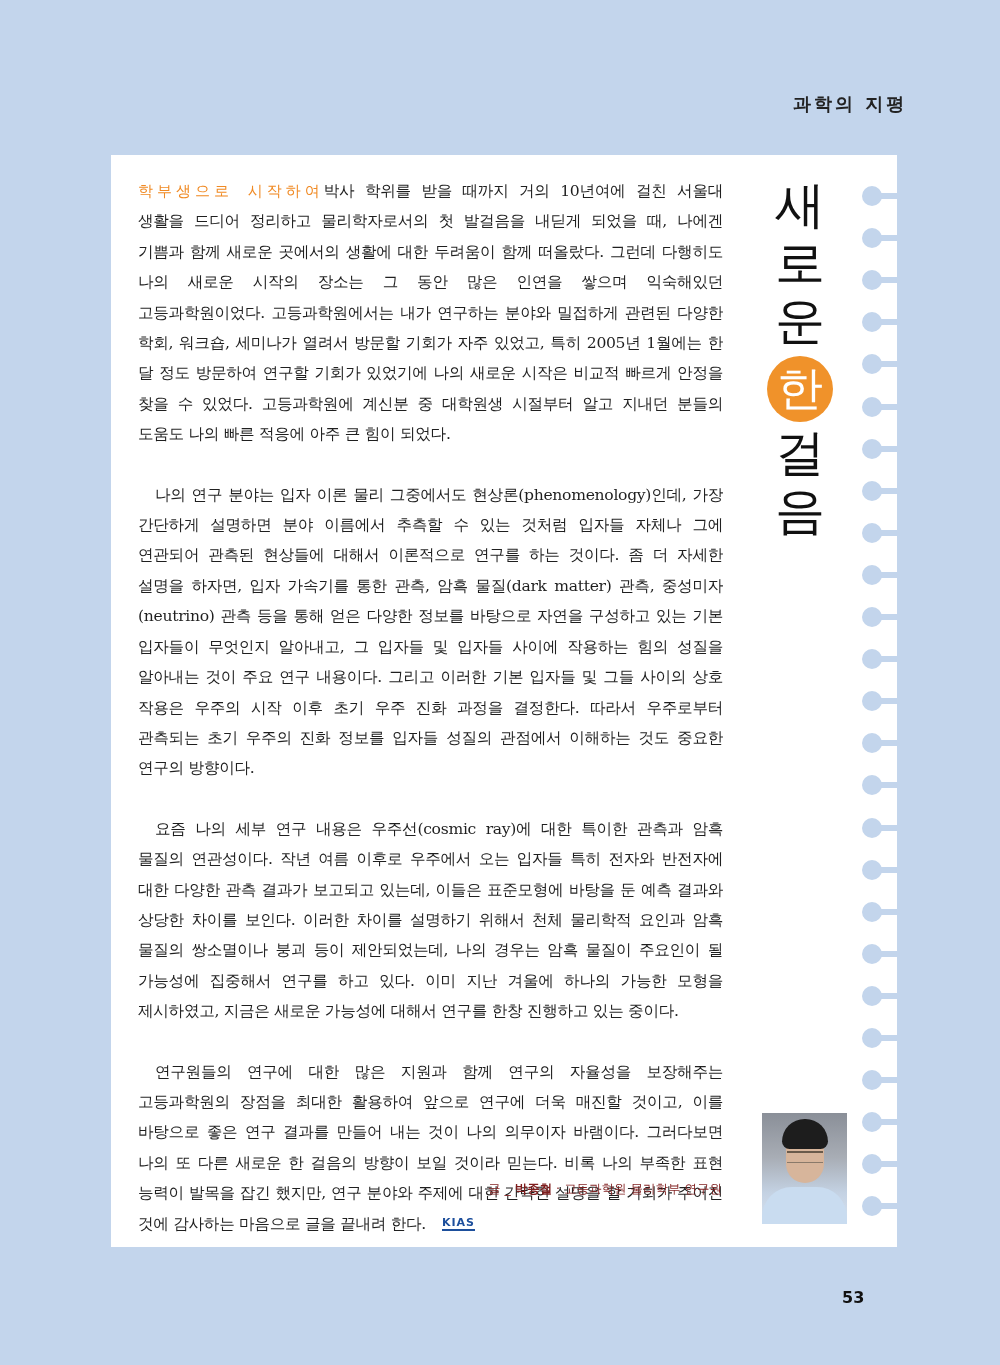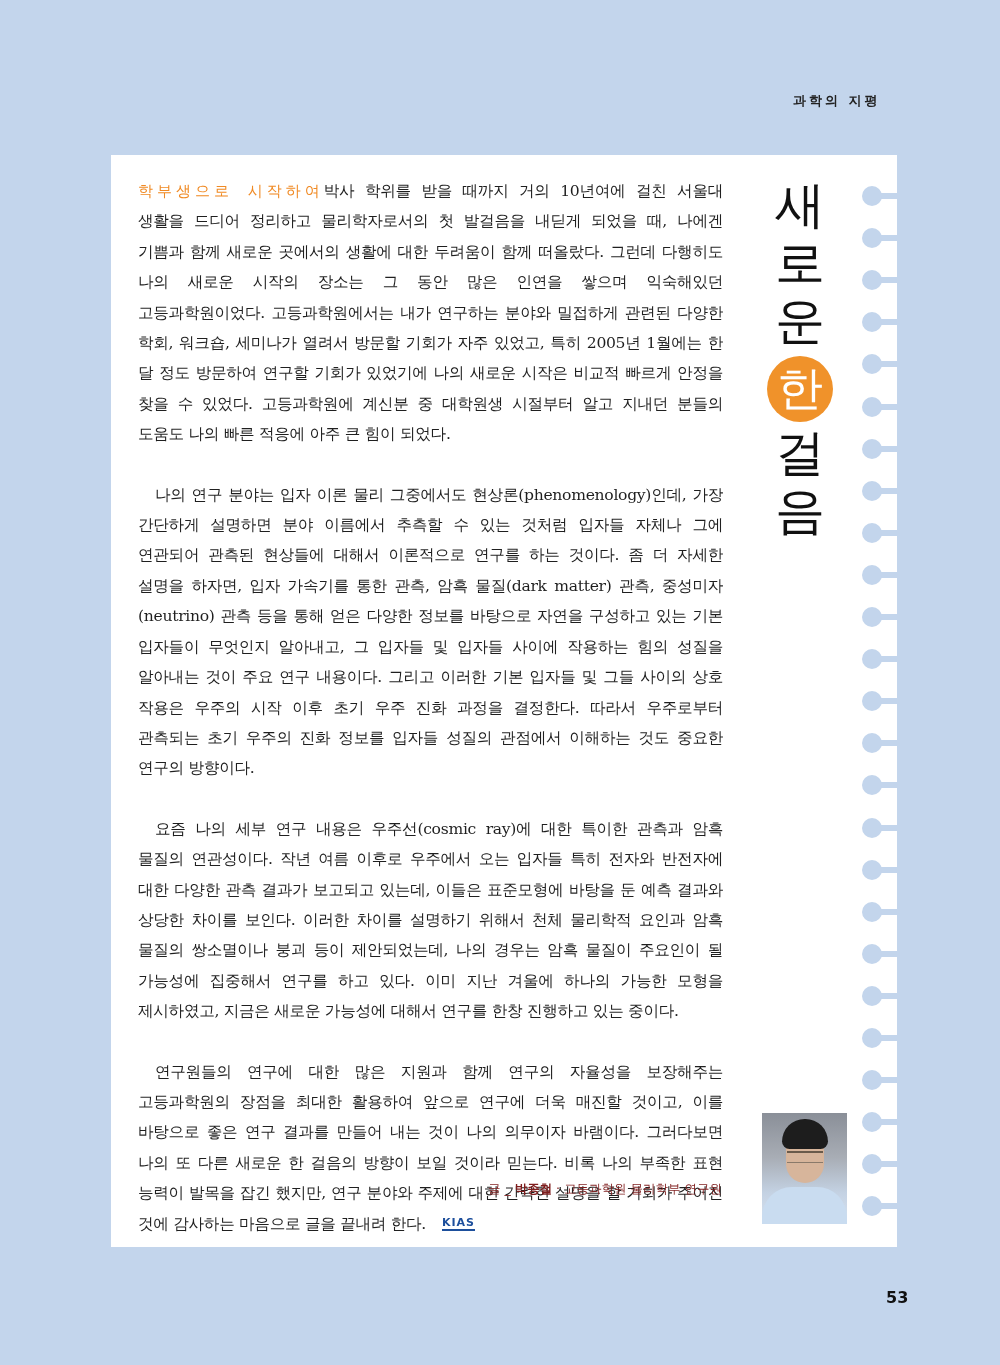--- a/index.html
+++ b/index.html
@@ -7,21 +7,21 @@
     width: 1000px; height: 1365px;
     background: #c3d5ec;
     position: relative;
     overflow: hidden;
     font-family: "DejaVu Serif", "Liberation Serif", serif;
   }
   .section-label {
     position: absolute;
     left: 793px; top: 92px;
     font-family: "DejaVu Sans", "Liberation Sans", sans-serif;
-    font-size: 13px;
+    font-size: 18px;
     font-weight: bold;
     letter-spacing: 3px;
     color: #222;
   }
   .panel {
     position: absolute;
     left: 111px; top: 155px;
     width: 786px; height: 1092px;
     background: #ffffff;
   }
@@ -125,21 +125,20 @@
     width: 26px; height: 6px;
     background: #c3d5ec;
   }
   .page-number {
     position: absolute;
     left: 842px; top: 1288px;
     font-family: "DejaVu Sans", "Liberation Sans", sans-serif;
     font-weight: bold;
     font-size: 16px;
     color: #111;
-    margin-left: 44px;
   }
 </style>
 </head>
 <body>
 
 <div class="section-label">과학의 지평</div>
 
 <div class="panel"></div>
 
 <div class="article">

